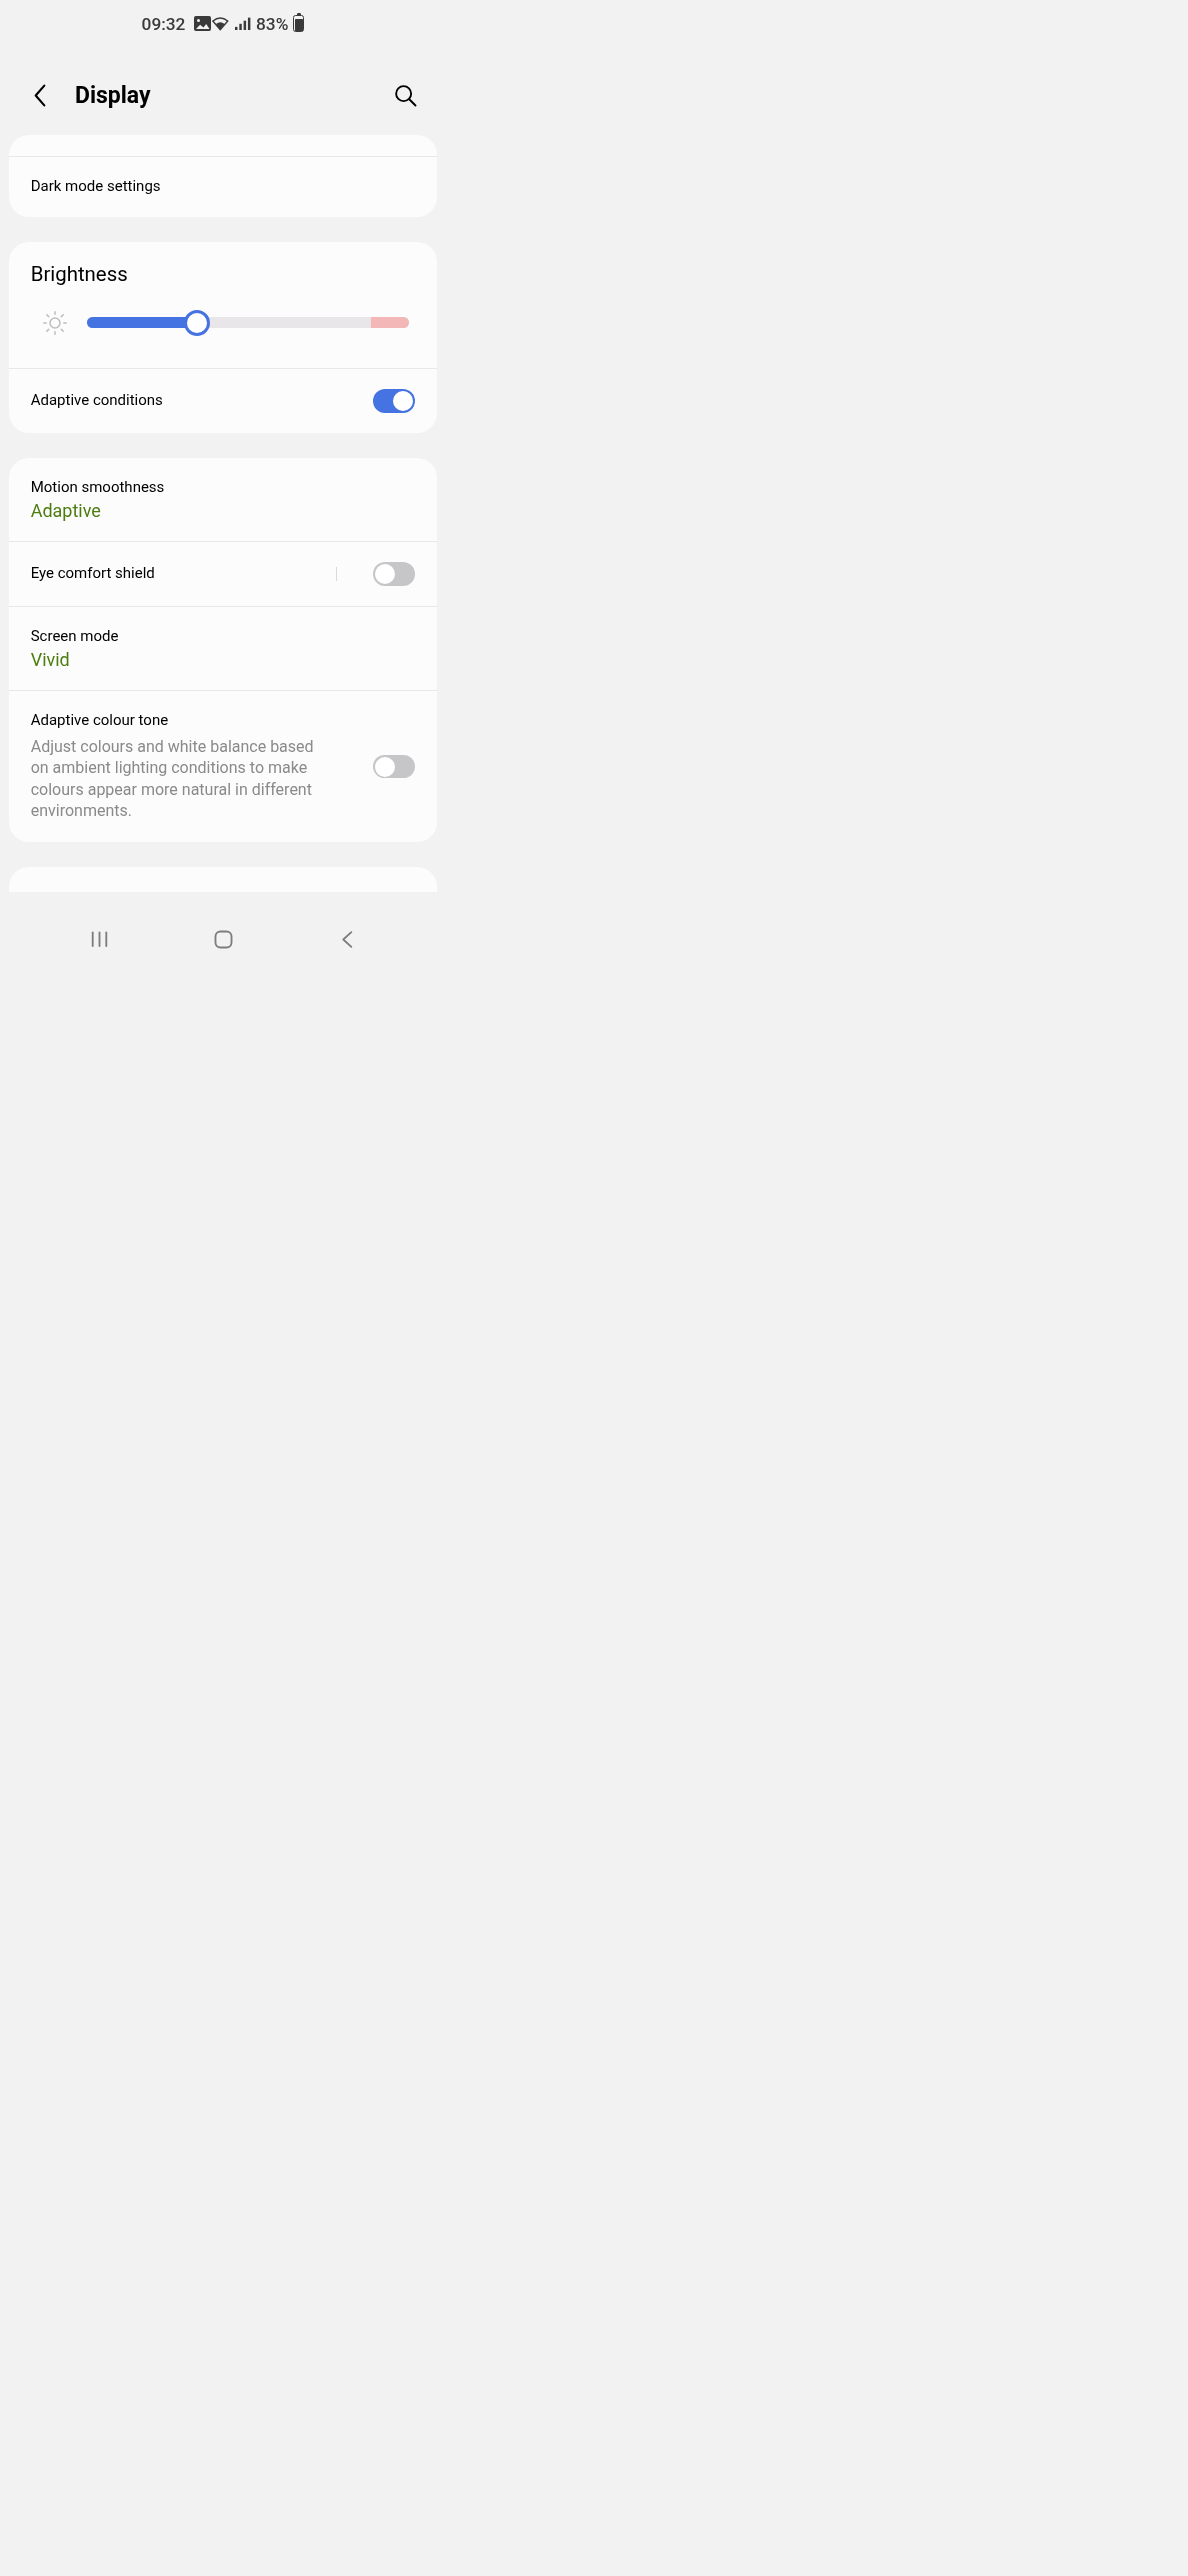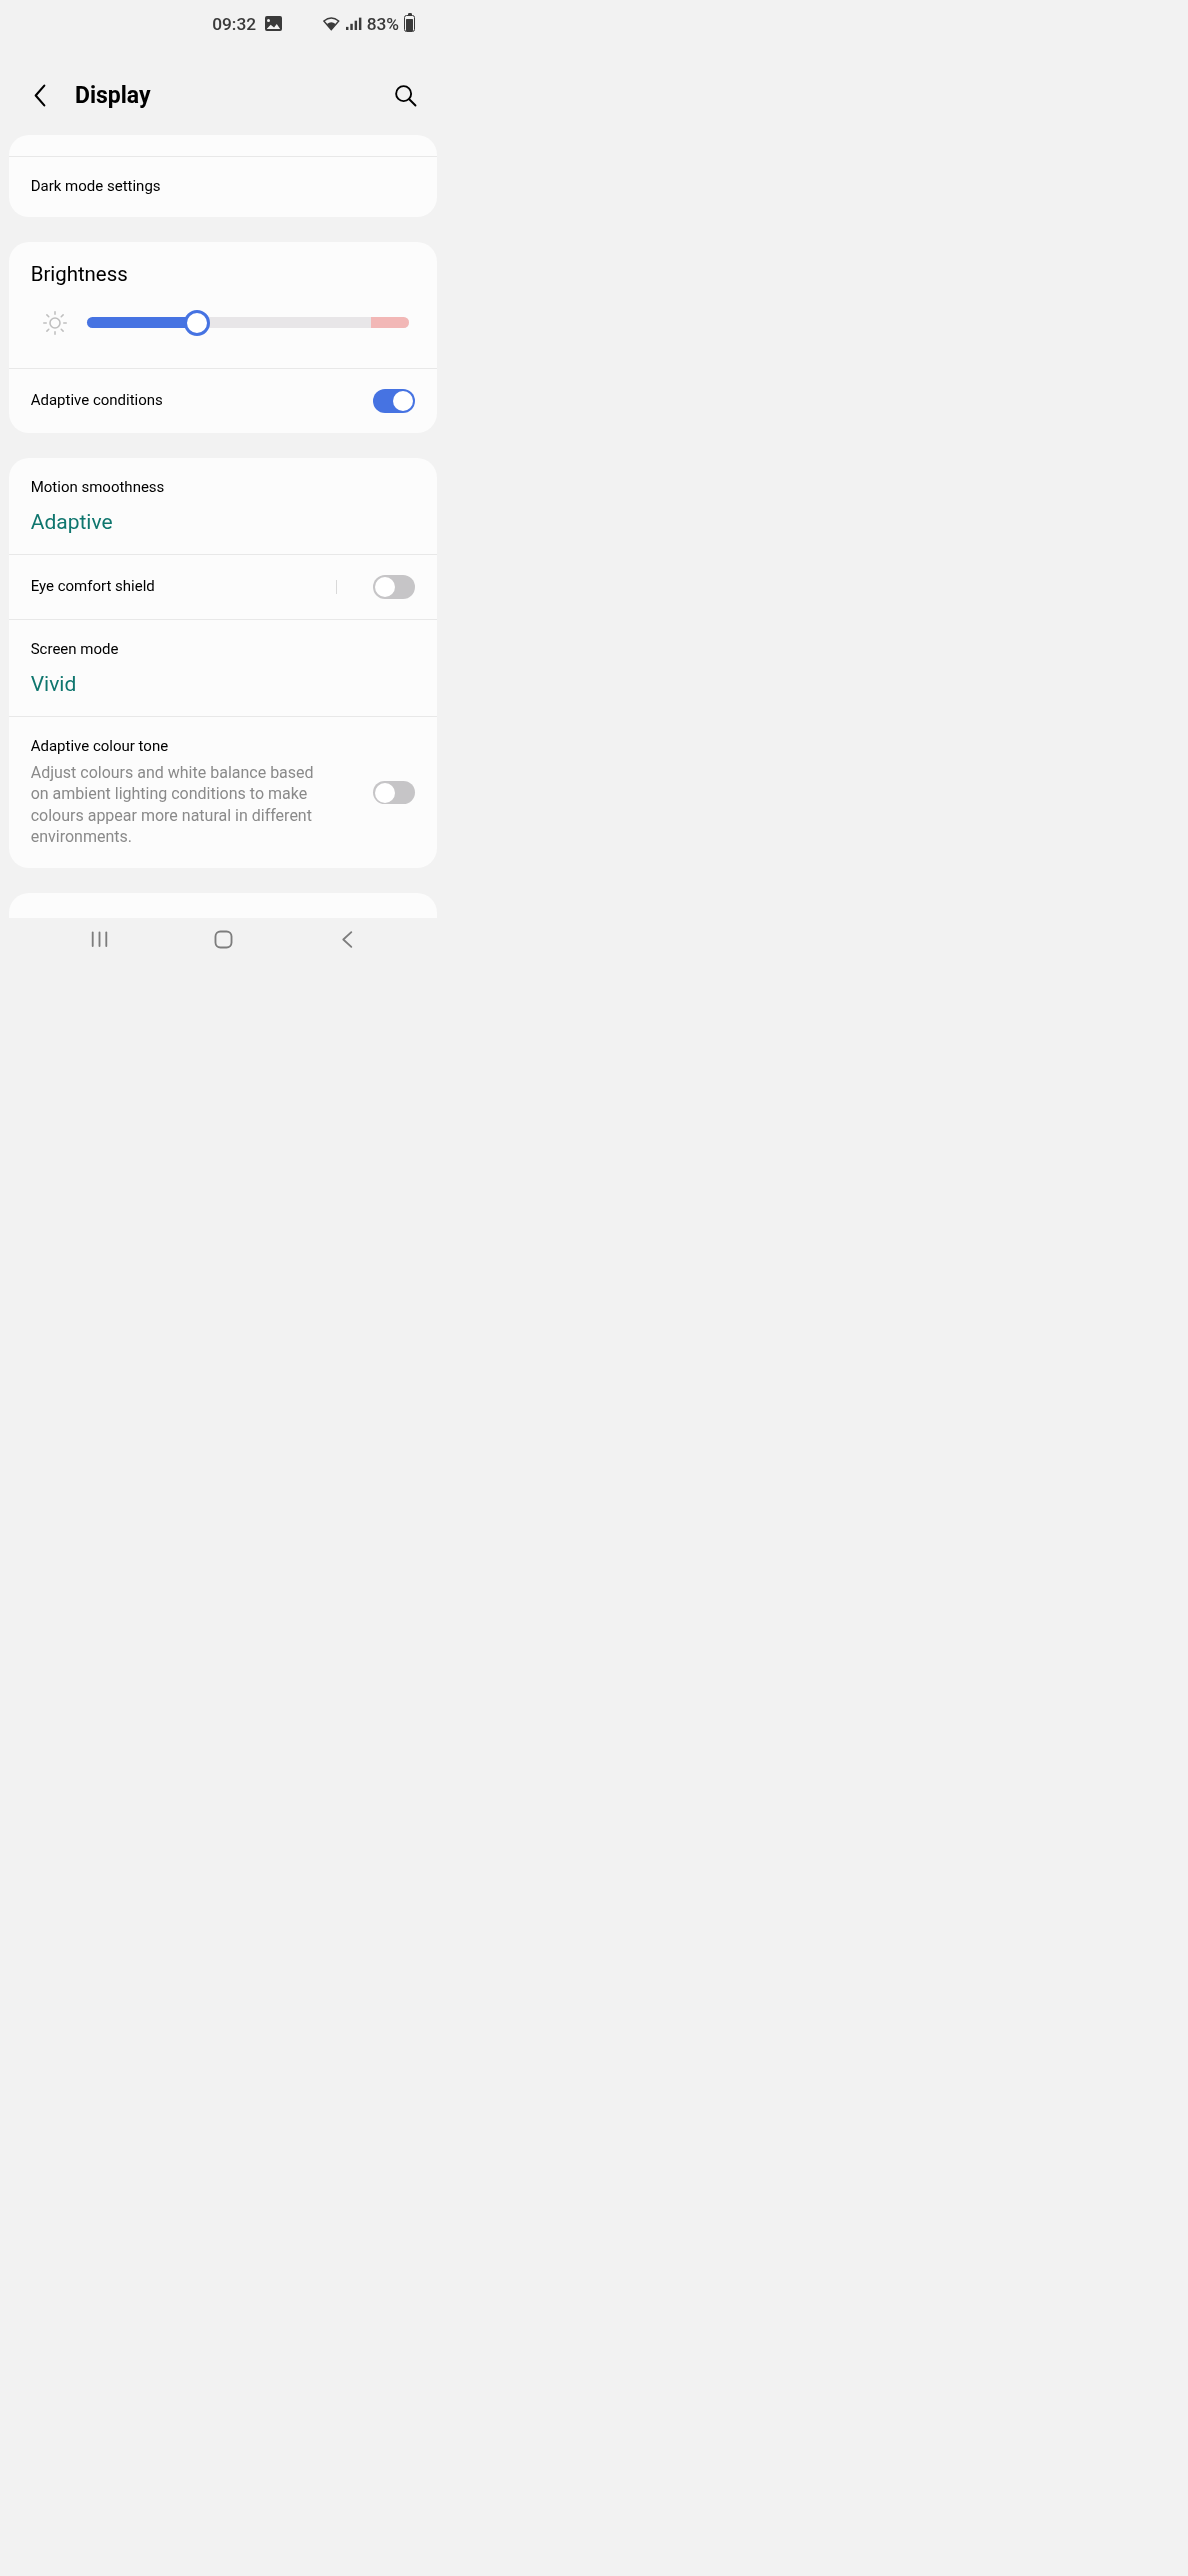--- a/index.html
+++ b/index.html
@@ -1,18 +1,18 @@
 <!DOCTYPE html>
 <html style="font-size:10px"><head>
   <meta charset="utf-8">
   <style>
     * { margin:0; padding:0; box-sizing:border-box; font-family:-apple-system,BlinkMacSystemFont,"Segoe UI",Roboto,sans-serif; }
     body { width:446px; height:966px; background:#f2f2f2; color:#000; overflow:hidden; position:relative; }
 
-    .status-bar { height:47px; display:flex; justify-content:flex-end; align-items:center; padding:0 31px; font-size:17.3px; font-weight:500; color:#3a3a3a;gap:40px; }
+    .status-bar { height:47px; display:flex; justify-content:center; align-items:center; padding:0 31px; font-size:17.3px; font-weight:500; color:#3a3a3a; }
     .status-left{display:flex;align-items:center;gap:8.7px;}
     .status-right{display:flex;align-items:center;gap:5px;}
     .picture-icon{width:17.3px;height:15px;background:#3a3a3a;border-radius:1.9px;position:relative;}
     .picture-icon::after{content:"";position:absolute;left:2.5px;top:3.1px;width:3.1px;height:3.1px;border-radius:50%;background:#f2f2f2;}
     .picture-icon::before{content:"";position:absolute;left:1.9px;bottom:1.9px;right:1.9px;height:5.6px;background:#f2f2f2;clip-path:polygon(0 100%,30% 20%,55% 70%,75% 10%,100% 100%);}
     .wifi-icon svg, .signal-icon svg{display:block;}
     .battery{display:flex;align-items:center;gap:2.5px;}
     .battery-body{width:11px;height:17.3px;border:1.2px solid #3a3a3a;border-radius:2.5px;position:relative;}
     .battery-body::before{content:"";position:absolute;top:-3.1px;left:2.5px;right:2.5px;height:1.9px;background:#3a3a3a;border-radius:1.2px 1.2px 0 0;}
     .battery-fill{position:absolute;left:0.6px;right:0.6px;bottom:0.6px;height:78%;background:#3a3a3a;border-radius:0.6px;}
@@ -21,21 +21,21 @@
     .back-btn{width:27px;height:27px;display:flex;align-items:center;justify-content:center;}
     .title{font-size:23px;font-weight:700;flex:1;}
     .search-btn{width:30px;height:30px;display:flex;align-items:center;justify-content:center;}
 
     .card{background:#fcfcfc;border-radius:20px;margin:0 8.7px 25px 8.7px;overflow:hidden;}
     .top-strip{height:22px;border-bottom:0.6px solid #e8e8e8;}
 
     .row{display:flex;align-items:center;padding:20px 22px;justify-content:space-between;gap:12.4px;position:relative;}
     .row+.row{border-top:0.6px solid #e8e8e8;}
     .row .label{font-size:15px;color:#000;line-height:1.3;}
-    .row .sub{font-size:21px;color:#0f766e;margin-top:13px;}
+    .row .sub{font-size:18px;color:#4d7c0f;margin-top:3px;}
     .row .desc{font-size:16px;color:#8a8a8a;margin-top:5px;line-height:1.35;max-width:303px;}
     .row .left{flex:1;}
 
     .brightness-row{padding-bottom:27px;}
     .brightness-label{font-size:20.4px;padding:0 0 18.6px 0;}
     .brightness-inner{display:flex;align-items:center;gap:13.6px;padding:0 6.2px;}
     .sun-icon{width:37px;height:37px;display:flex;align-items:center;justify-content:center;}
     .slider{flex:1;height:11px;position:relative;border-radius:6.2px;overflow:visible;}
     .track-bg{position:absolute;inset:0;border-radius:6.2px;background:#e8e6e8;}
     .track-fill{position:absolute;top:0;bottom:0;left:0;border-radius:6.2px 0 0 6.2px;background:#4673e2;}

